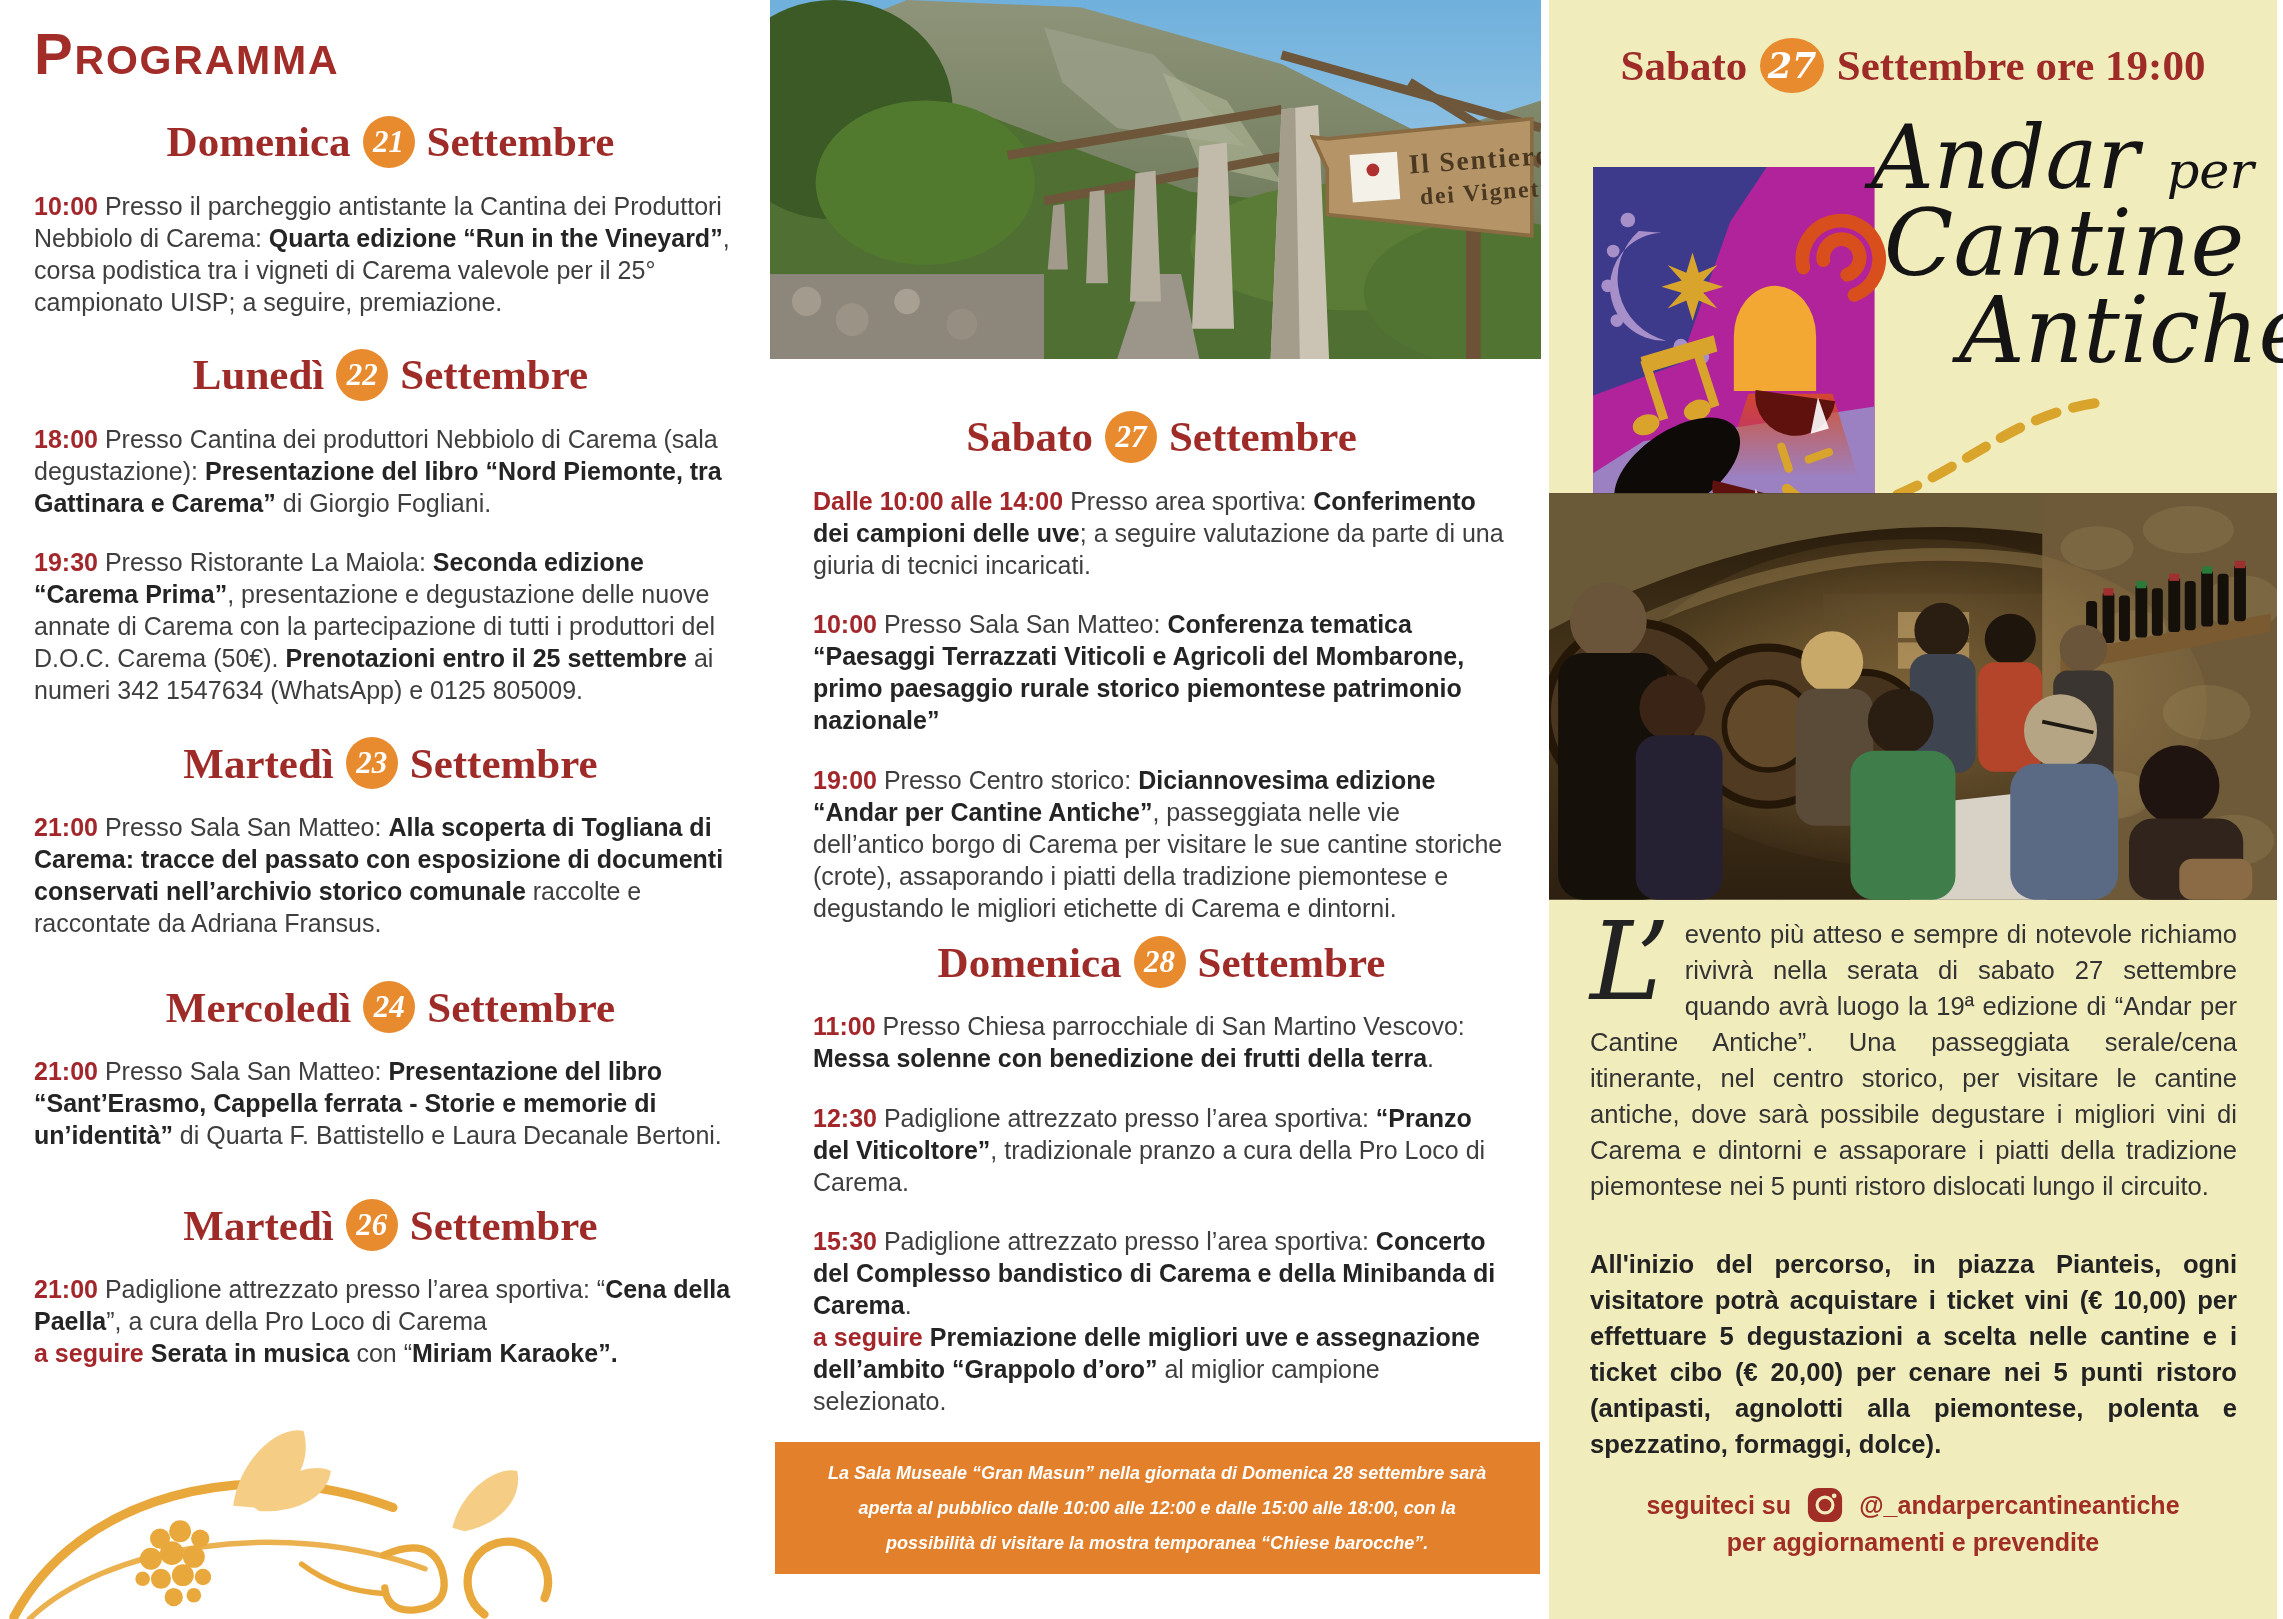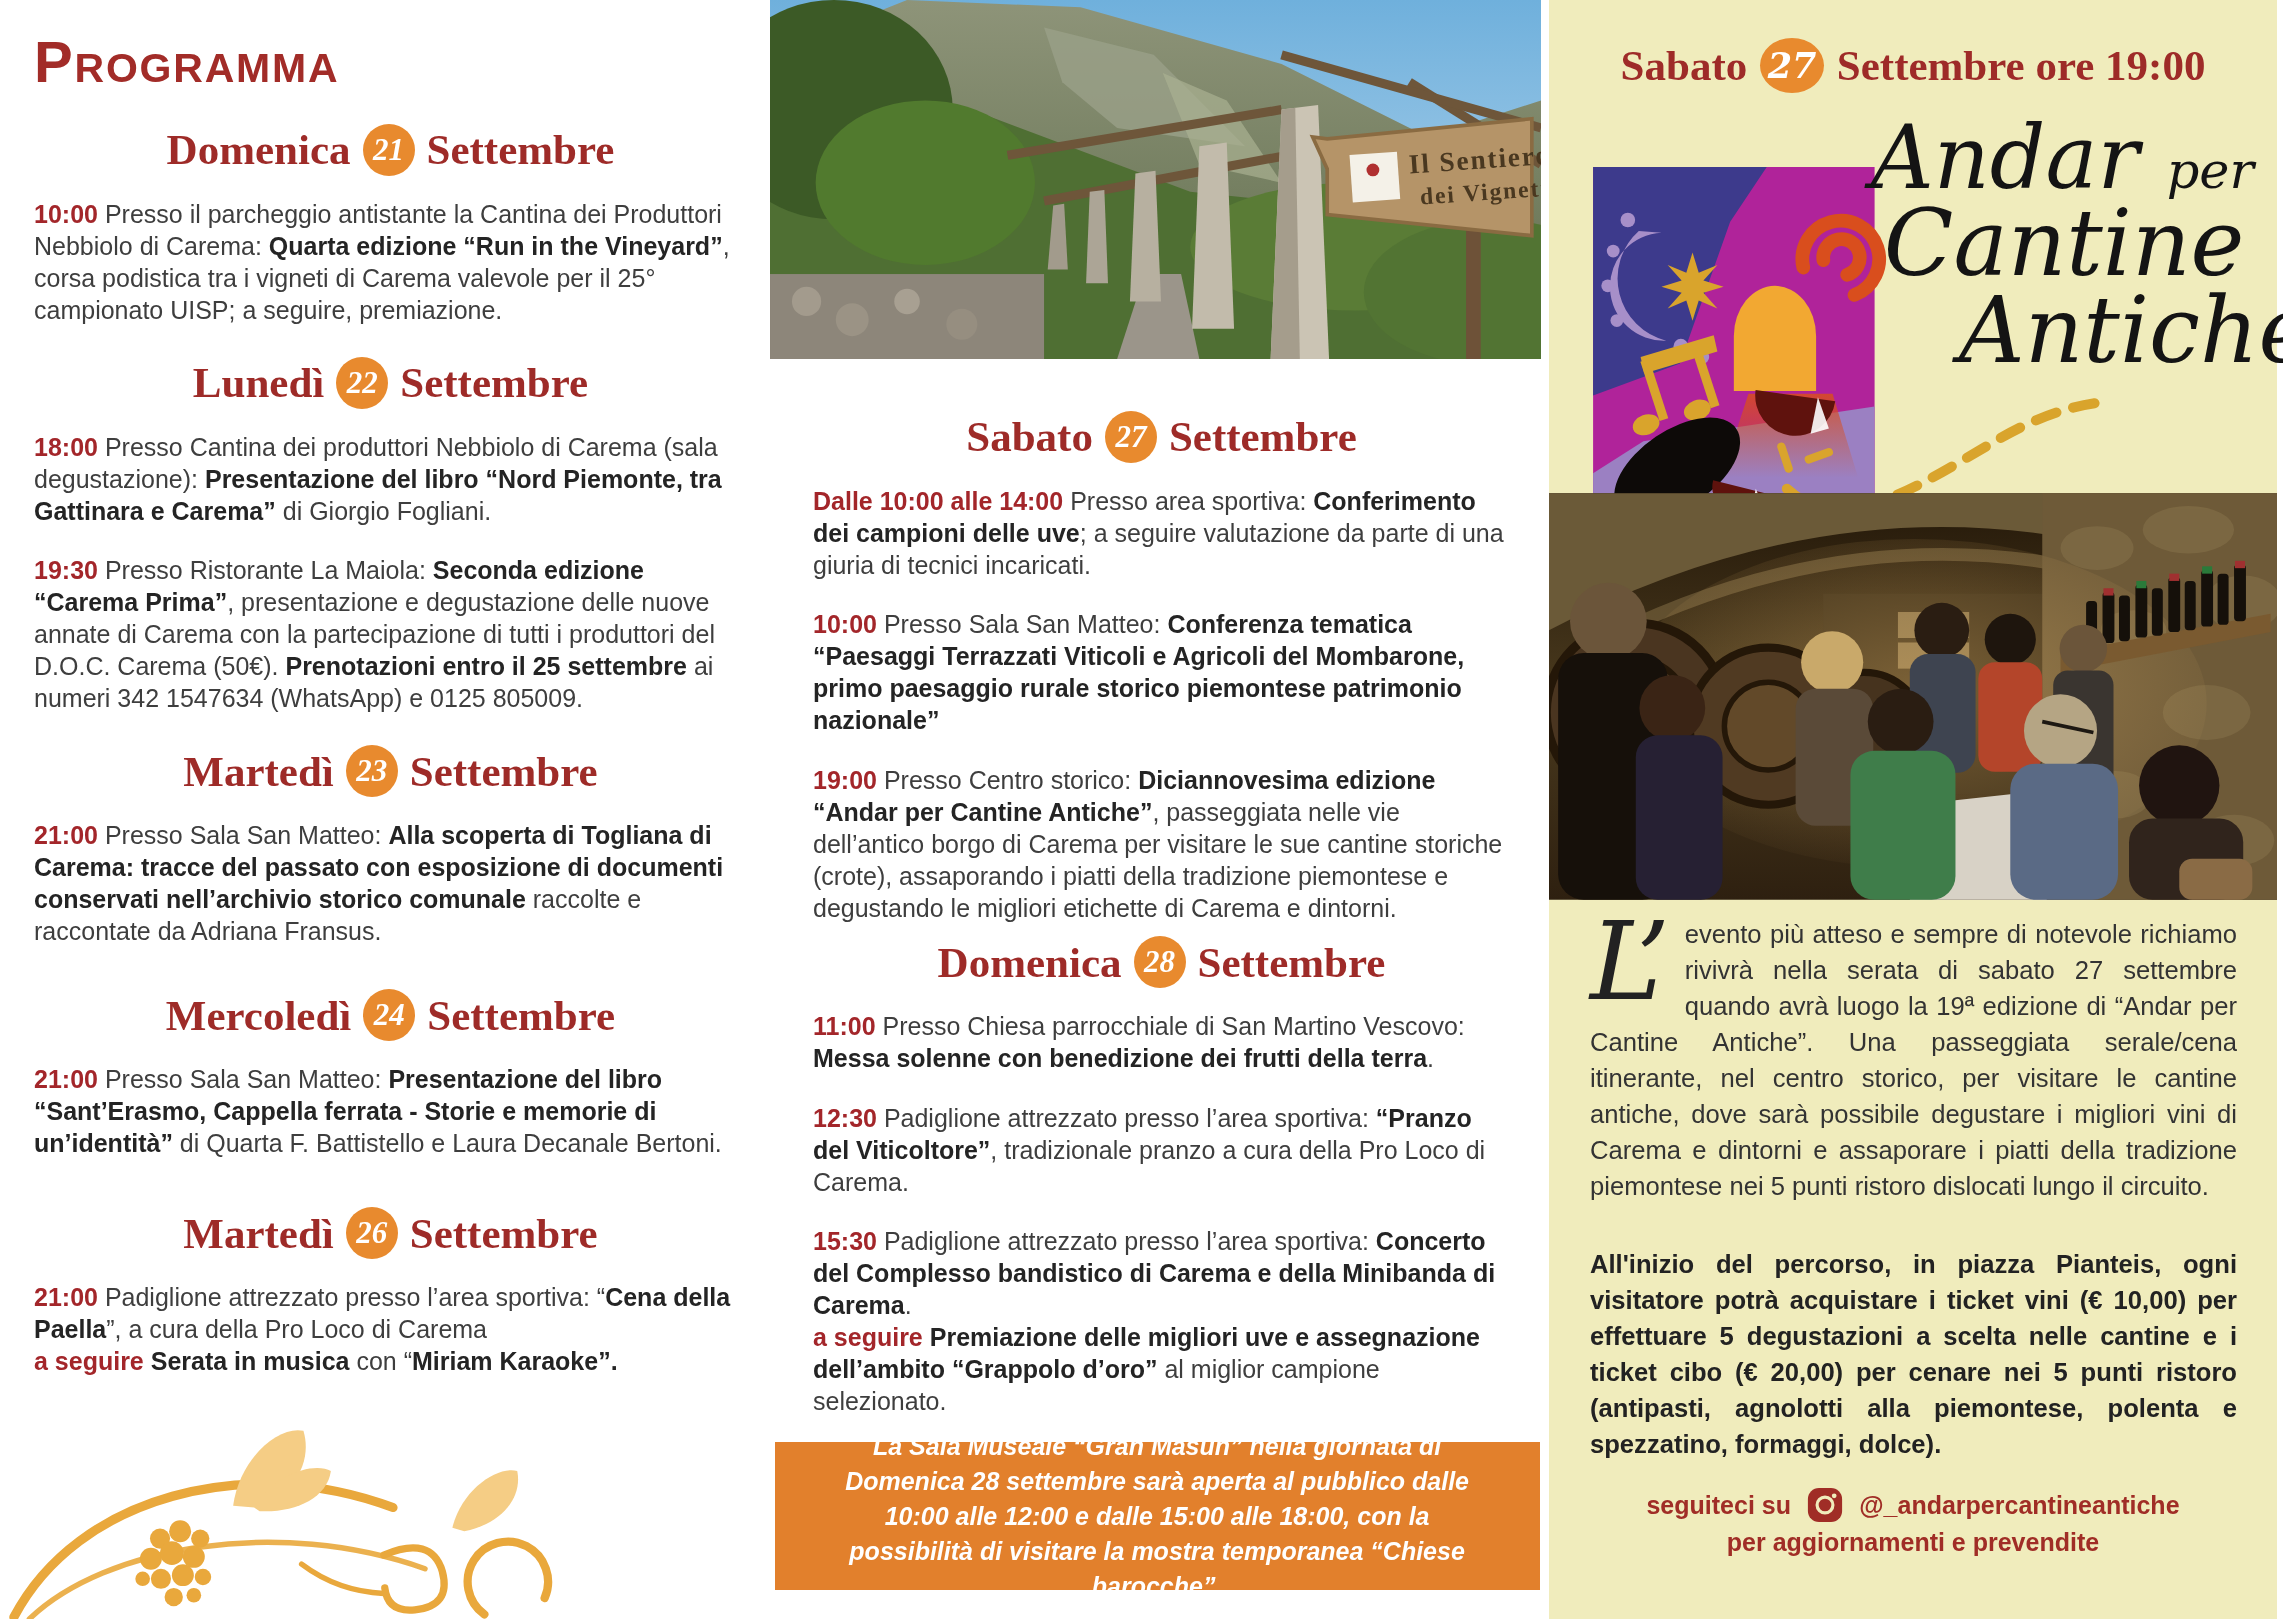--- a/index.html
+++ b/index.html
@@ -1,41 +1,41 @@
 <!DOCTYPE html>
 <html style="font-size:14.6px"><head>
 <meta charset="utf-8">
 <style>
   html,body{margin:0;padding:0;background:#fff;}
   .page{position:relative;width:2283px;height:1619px;background:#ffffff;overflow:hidden;
         font-family:"Liberation Sans",sans-serif;}
 
   
   .col-left{position:absolute;left:0;top:0;width:770px;height:1619px;background:#fff;}
-  .left-inner{padding:32px 23px 0 34px;}
+  .left-inner{padding:24px 23px 0 34px;}
   .programma{font-variant:small-caps;font-weight:700;font-size:58px;color:#a22c28;
              letter-spacing:1.8px;margin:0;line-height:1.05;}
   .day{font-family:"Liberation Serif","DejaVu Serif",serif;font-weight:700;color:#9e2b28;
        font-size:43px;display:flex;align-items:center;gap:12px;margin:31px 0 22px 0;justify-content:center;}
   .day .num{flex:0 0 auto;width:52px;height:52px;border-radius:50%;background:#e88a2e;color:#fff;
             font-family:Liberation Serif, serif;font-style:italic;font-weight:700;font-size:31px;
             display:flex;align-items:center;justify-content:center;}
   .ev{font-size:25px;line-height:32px;color:#3e3e3e;margin:0 0 27.4px 0;}
   .seg-t,.seg-r{color:#a3262a;font-weight:700;}
   .seg-b{color:#242424;font-weight:700;}
   .flourish{position:absolute;left:0;top:1418px;}
 
   
   .col-mid{position:absolute;left:770px;top:0;width:771px;height:1619px;background:#fff;}
   .mid-photo{position:absolute;left:0;top:0;display:block;}
   .mid-inner{position:absolute;left:43px;top:398px;width:697px;}
   .mid-inner .day{margin:12.8px 0 22px 0;}
-  .notice{position:absolute;left:4.6px;top:1442px;width:765px;height:148px;background:#e2802c;
+  .notice{position:absolute;left:4.6px;top:1442px;width:765px;height:132px;background:#e2802c;
           color:#fff;display:flex;align-items:center;justify-content:center;text-align:center;
-          font-style:italic;font-weight:700;font-size:25px;line-height:35px;
+          font-style:italic;font-weight:700;font-size:18px;line-height:35px;
           padding:11px 53px;box-sizing:border-box;}
 
   
   .col-right{position:absolute;left:1549px;top:0;width:728px;height:1619px;background:#f0ecbc;}
   .r-header{position:absolute;left:0;top:38px;width:100%;display:flex;justify-content:center;
             align-items:center;gap:12.8px;font-family:"Liberation Serif",serif;font-weight:700;
             font-size:43px;color:#9e2b28;}
   .r-header .oval{width:64px;height:55px;border-radius:50%;background:#e88a2e;color:#fff;
                   font-style:italic;font-size:35px;display:flex;align-items:center;justify-content:center;
                   font-family:"DejaVu Serif",serif;}

